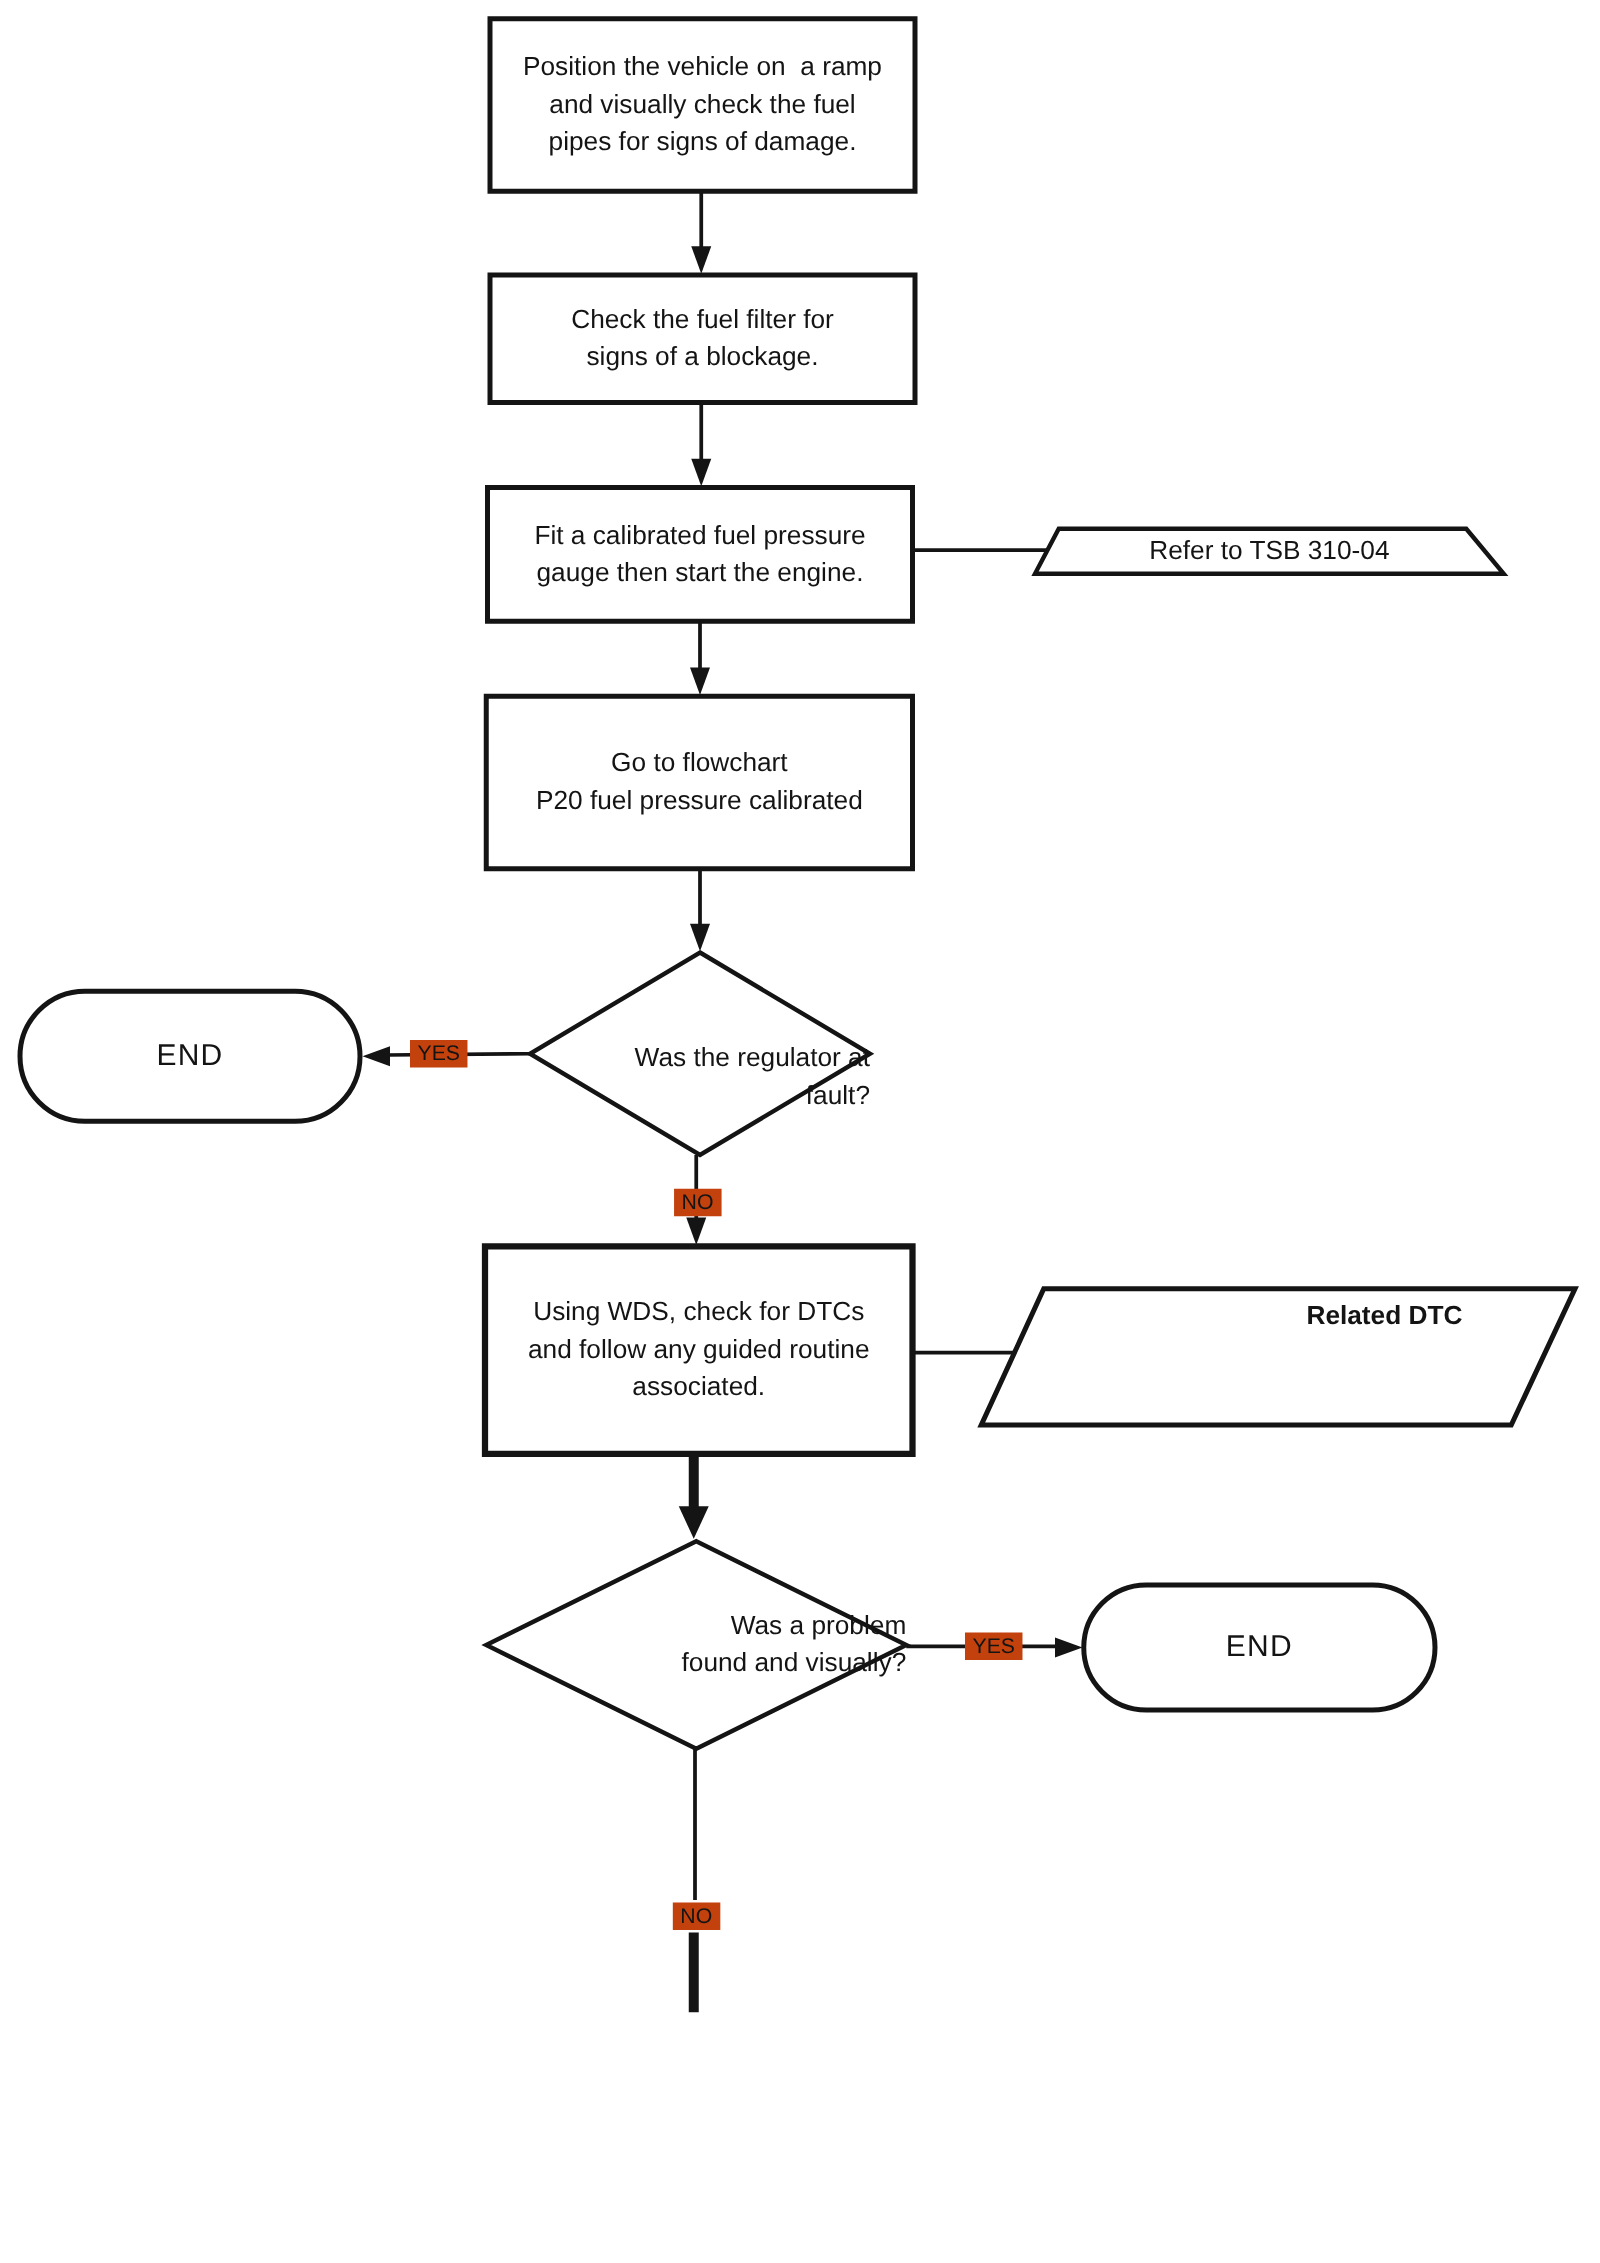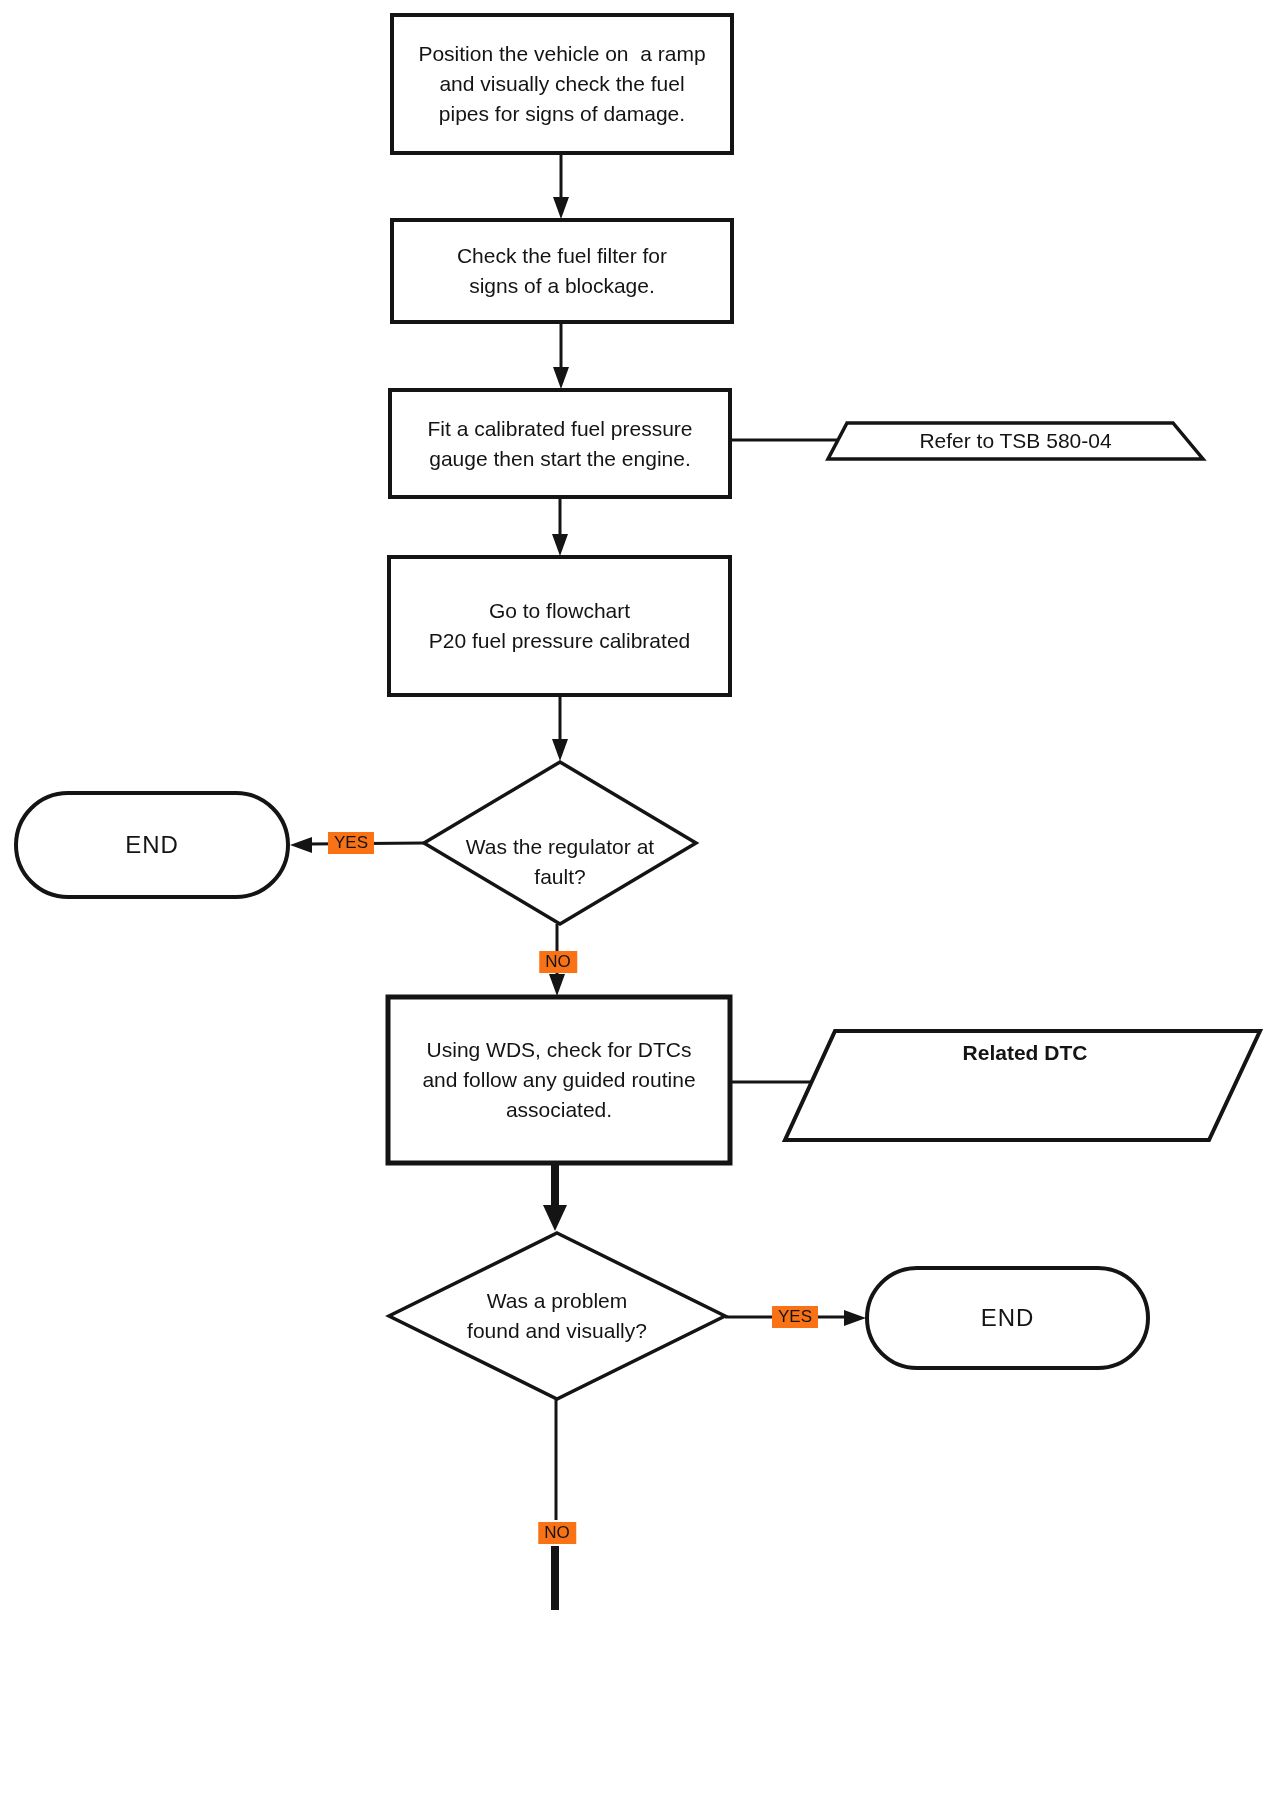--- a/index.html
+++ b/index.html
@@ -43,26 +43,26 @@
     line-height: 30px;
     color: #141414;
   }
   .flex-center {
     display: flex;
     align-items: center;
     justify-content: center;
     text-align: center;
   }
   .txt-center {
-    text-align: center;
+    text-align: right;
   }
   .edge-label {
     position: absolute;
     transform: translate(-50%, -50%);
-    background: #f97316;
+    background: #c2410c;
     padding: 1px 6px;
     font-size: 17px;
     line-height: 20px;
     color: #141414;
     white-space: nowrap;
   }
   .end-label {
     font-size: 24px;
     letter-spacing: 1px;
   }
@@ -165,21 +165,21 @@
   <div class="label txt-center" style="left:424px; top:832px; width:272px;">Was the regulator at
 fault?</div>
 
   <div class="label txt-center" style="left:389px; top:1286px; width:336px;">Was a problem
 found and visually?</div>
 
   <div class="label flex-center end-label" style="left:16px; top:793px; width:272px; height:104px;">END</div>
 
   <div class="label flex-center end-label" style="left:867px; top:1268px; width:281px; height:100px;">END</div>
 
-  <div class="label flex-center" style="left:828px; top:423px; width:375px; height:36px;">Refer to TSB 580-04</div>
+  <div class="label flex-center" style="left:828px; top:423px; width:375px; height:36px;">Refer to TSB 310-04</div>
 
   <div class="label txt-center bold" style="left:880px; top:1038px; width:290px;">Related DTC</div>
 
 
   <div class="label flex-center a-label" style="left:496px; top:1674px; width:112px; height:112px;">A</div>
 
   <div class="edge-label" style="left:351px; top:843px;">YES</div>
 
   <div class="edge-label" style="left:558px; top:962px;">NO</div>
 

